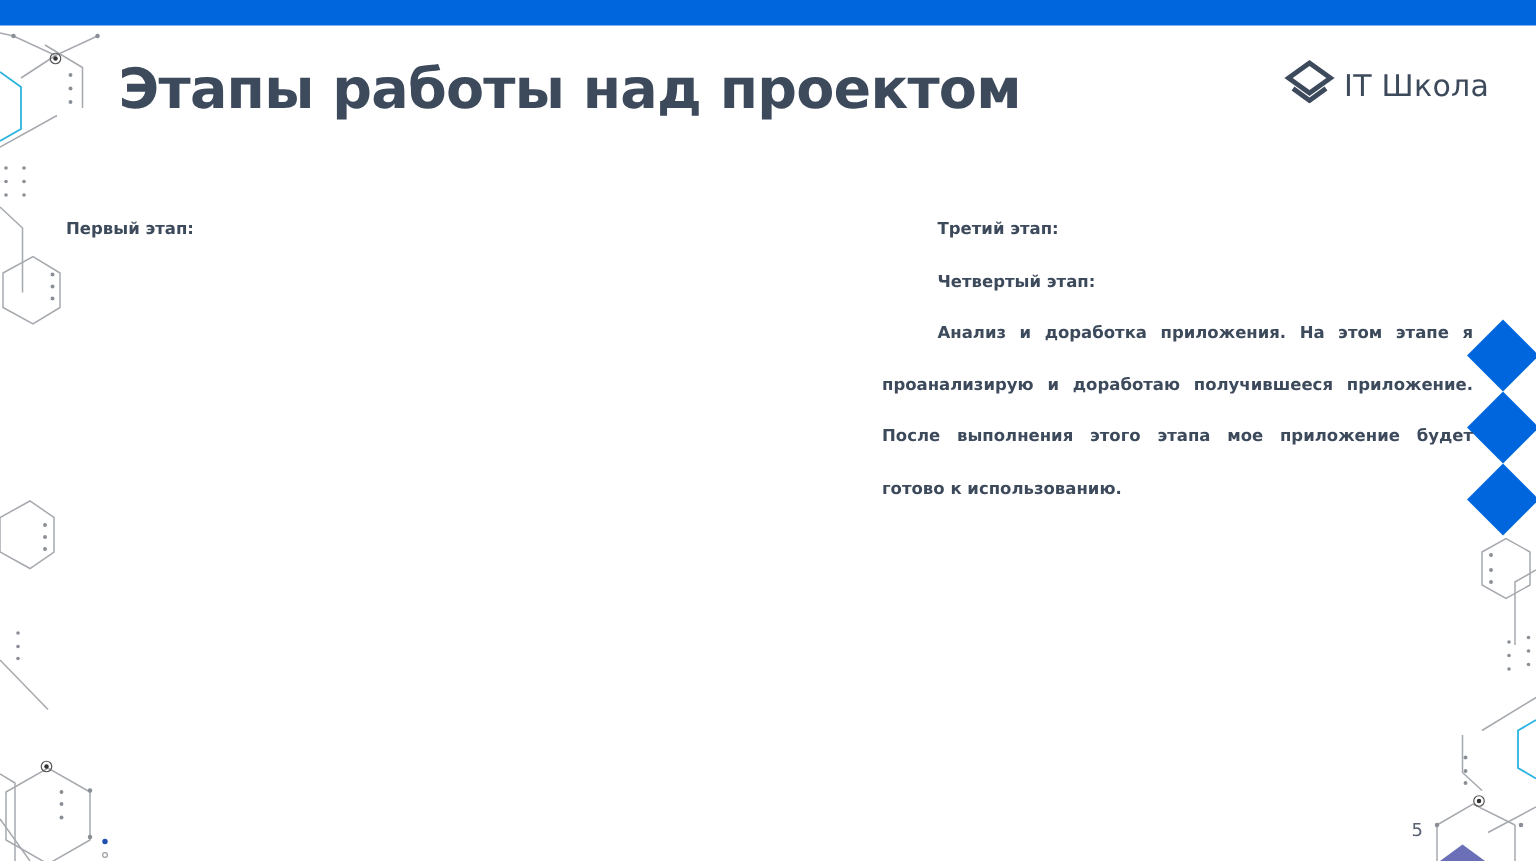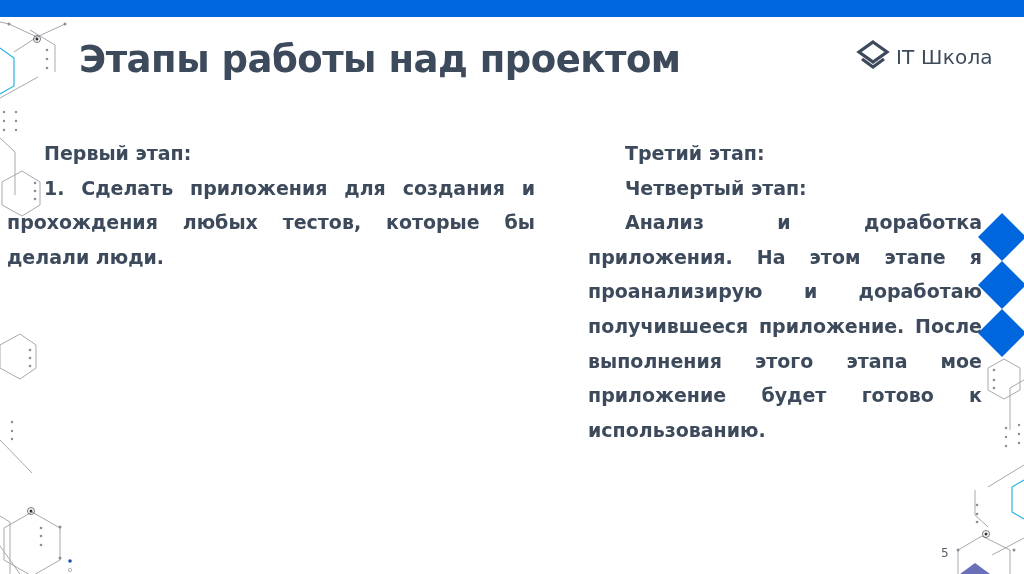--- a/index.html
+++ b/index.html
@@ -12,21 +12,21 @@
 
   .title {
     position: absolute; left: 79px; top: 38px;
     font-size: 37px; font-weight: bold; letter-spacing: -0.5px;
     color: #3d4a5c; white-space: nowrap;
   }
 
   .logo { position: absolute; left: 856px; top: 39px; display: flex; align-items: flex-end; gap: 6px; }
   .logo-text { font-size: 20px; color: #3d4a5c; font-weight: normal; letter-spacing: 0.2px; }
 
-  .col { position: absolute; font-size: 19px; font-weight: bold; line-height: 34.6px; color: #3d4a5c; }
+  .col { position: absolute; font-size: 11px; font-weight: bold; line-height: 34.6px; color: #3d4a5c; }
   .col-left { left: 7px; top: 136px; width: 528px; }
   .col-right { left: 588px; top: 136px; width: 394px; }
   .col p { text-align: justify; text-align-last: left; }
   .col p.indent { text-indent: 37px; }
   .col p.heading { text-indent: 37px; }
 
   .page-num { position: absolute; left: 941px; top: 546px; font-size: 12px; color: #555f6e; }
 </style>
 </head>
 <body>
@@ -131,21 +131,20 @@
 <div class="logo">
   <svg width="34" height="30" viewBox="0 0 34 30">
     <polygon points="17,3 31,13 17,23 3,13" fill="none" stroke="#3d4a5c" stroke-width="3.2" stroke-linejoin="miter"></polygon>
     <polyline points="6,20 17,28 28,20" fill="none" stroke="#3d4a5c" stroke-width="3.2"></polyline>
   </svg>
   <span class="logo-text">IT Школа</span>
 </div>
 
 <div class="col col-left">
   <p class="heading">Первый этап:</p>
-  <p class="indent">1. Сделать приложения для создания и прохождения любых тестов, которые бы делали люди.</p>
 </div>
 
 <div class="col col-right">
   <p class="heading">Третий этап:</p>
   <p class="heading">Четвертый этап:</p>
   <p class="indent">Анализ и доработка приложения. На этом этапе я проанализирую и доработаю получившееся приложение. После выполнения этого этапа мое приложение будет готово к использованию.</p>
 </div>
 
 <div class="page-num">5</div>
 

